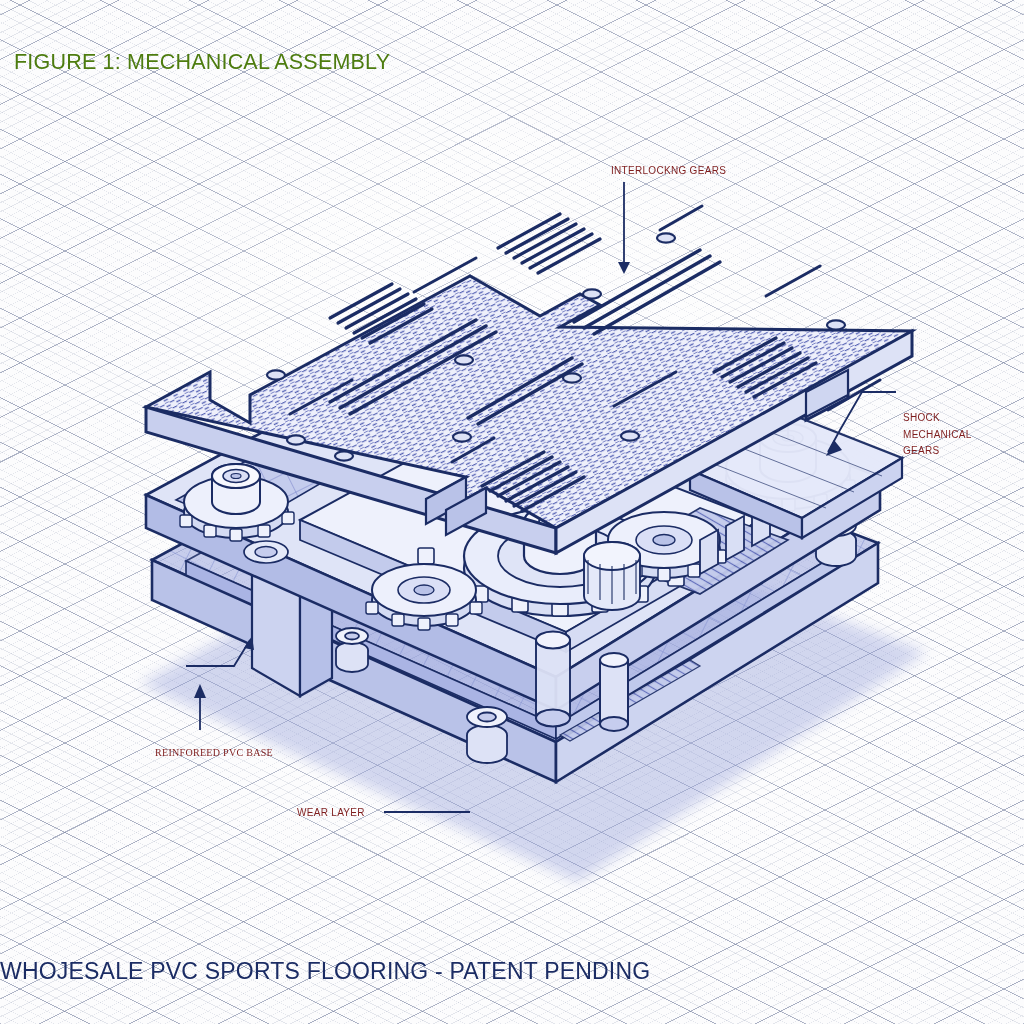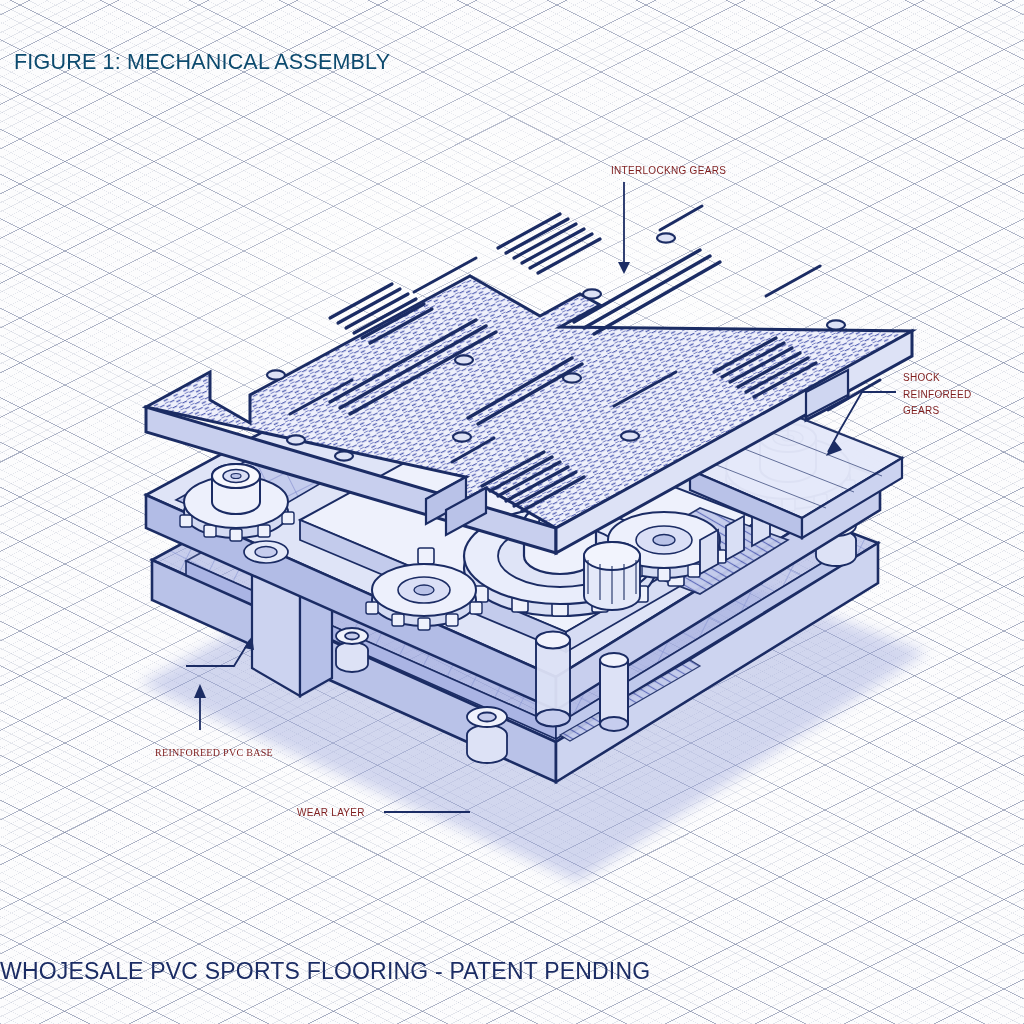--- a/index.html
+++ b/index.html
@@ -13,26 +13,26 @@
       repeating-linear-gradient(26.57deg, rgba(120,130,160,.55) 0 .9px, rgba(0,0,0,0) .9px 40px),
       repeating-linear-gradient(-26.57deg, rgba(120,130,160,.55) 0 .9px, rgba(0,0,0,0) .9px 40px),
       repeating-linear-gradient(26.57deg, rgba(140,150,175,.22) 0 .6px, rgba(0,0,0,0) .6px 8px),
       repeating-linear-gradient(-26.57deg, rgba(140,150,175,.22) 0 .6px, rgba(0,0,0,0) .6px 8px);
     background-color:#fcfcfd;}
   #paperwash{position:absolute;inset:0;
     background:radial-gradient(ellipse at 48% 46%, rgba(255,255,255,.55) 0%, rgba(255,255,255,0) 62%);}
 
   
   .ttl{position:absolute;left:14px;top:50px;font-size:21.5px;letter-spacing:.2px;
-       color:#0c4a6e;font-weight:400;white-space:nowrap;}
+       color:#4d7c0f;font-weight:400;white-space:nowrap;}
   .cap{position:absolute;left:0;right:0;top:958px;text-align:left;font-size:23px;
        color:#1b2c64;letter-spacing:.2px;white-space:nowrap;}
   .lbl{position:absolute;font-size:10px;color:#7f1d1d;letter-spacing:.3px;
        line-height:16.5px;white-space:nowrap;}
-  .lbl.multi{white-space:normal;}
+  .lbl.multi{white-space:normal;margin-top:40px;}
 
   #art{position:absolute;inset:0;}
   svg{display:block;}
 </style>
 </head>
 <body>
 
 <div id="stage">
 
   <div id="gridbg"></div>
@@ -375,21 +375,21 @@
     </g>
   </svg>
   </div>
 
   <div class="ttl">FIGURE 1: MECHANICAL ASSEMBLY</div>
 
   <div class="lbl" style="left:611px;top:163px;">INTERLOCKNG GEARS</div>
 
   <div class="lbl multi" style="left:903px;top:370px;width:118px;">
     <div>SHOCK</div>
-    <div>REINFOREED</div>
+    <div>MECHANICAL</div>
     <div>GEARS</div>
   </div>
 
   <div class="lbl" style="left:155px;top:745px;font-family:Liberation Serif, serif;">REINFOREED PVC BASE</div>
 
   <div class="lbl" style="left:297px;top:805px;">WEAR LAYER</div>
 
   <div class="cap">WHOJESALE PVC SPORTS FLOORING - PATENT PENDING</div>
 
 </div>

